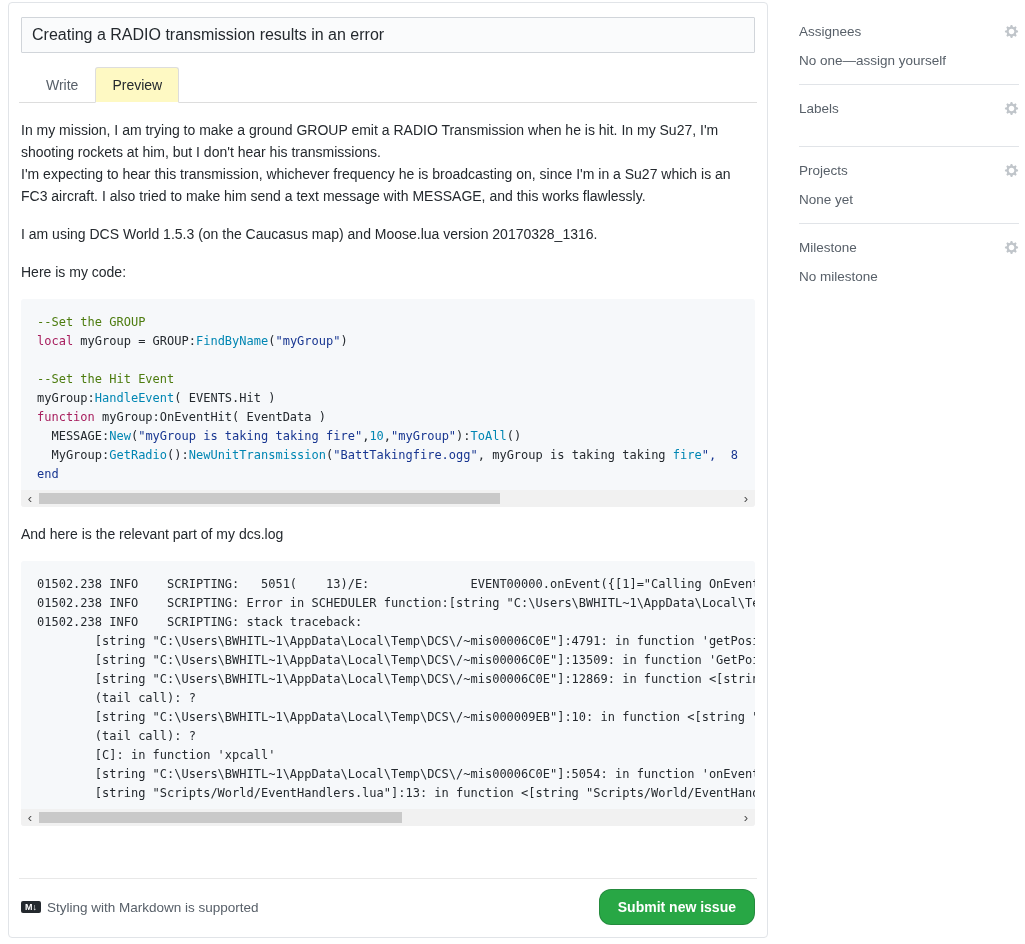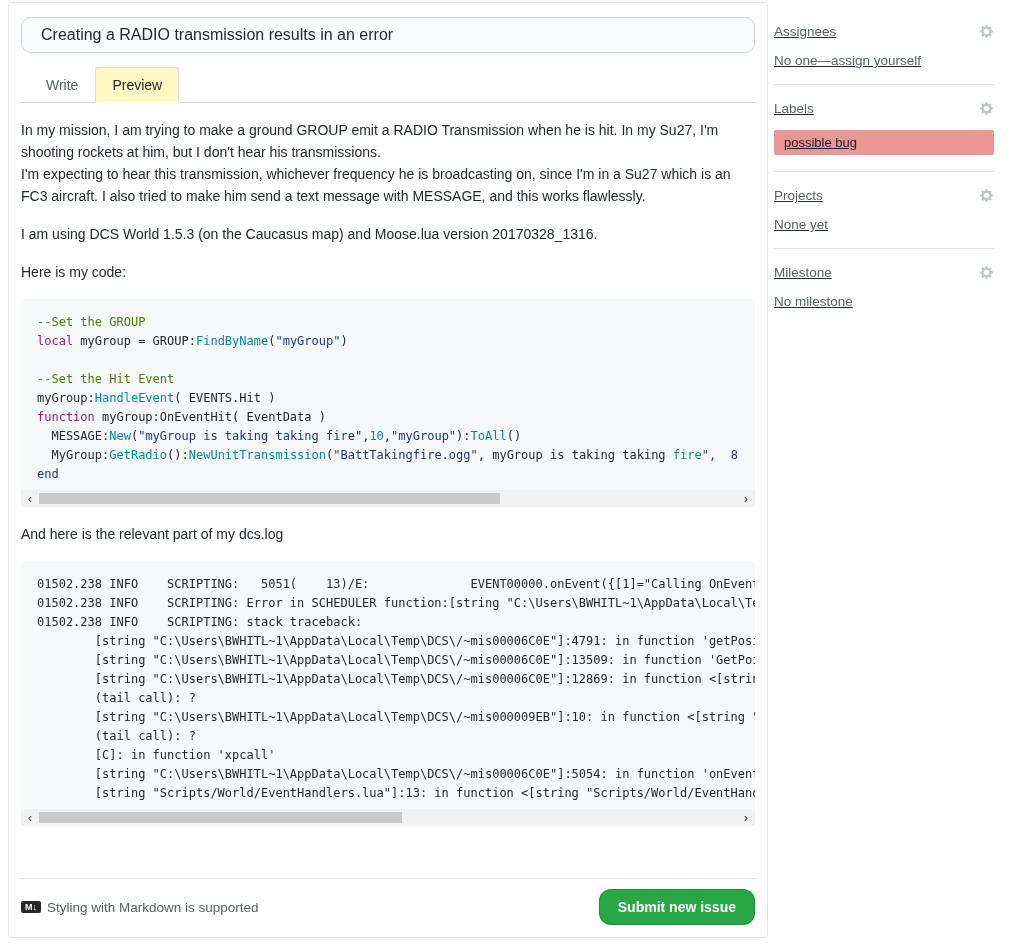--- a/index.html
+++ b/index.html
@@ -3,24 +3,24 @@
 <meta charset="utf-8">
 <style>
   * { margin:0; padding:0; box-sizing:border-box; }
   html,body { width:1025px; height:944px; background:#fff; overflow:hidden;
               font-family:"Liberation Sans", sans-serif; color:#24292e; }
   .page { display:flex; padding:2px 0 0 8px; }
 
   
   .form-box { width:760px; height:936px; border:1px solid #e1e4e8; border-radius:4px;
               background:#fff; display:flex; flex-direction:column; }
-  .title-input { margin:14px 12px 0 12px; height:36px; padding:0 19px;
+  .title-input { margin:14px 12px 0 12px; height:36px; padding:0 10px;
                  font-family:"Liberation Sans", sans-serif;
                  font-size:16px; color:#24292e; background:#fafbfc;
-                 border:1px solid #d1d5da; border-radius:10px; outline:none; }
+                 border:1px solid #d1d5da; border-radius:1px; outline:none; }
   .tabnav { margin:14px 10px 0 10px; border-bottom:1px solid #ddd;
             display:flex; align-items:flex-end; padding-left:10px; }
   .tab { font-size:14px; color:#586069; padding:9px 16px; cursor:pointer;
          border:1px solid transparent; margin-bottom:-1px; }
   .tab.active { color:#24292e; background:#fef9c3; border-color:#ddd;
                 border-bottom-color:#fff; border-radius:3px 3px 0 0; }
 
   .preview-body { padding:16px 12px 0 12px; font-size:14px; line-height:22px; }
   .preview-body p { margin-bottom:16px; }
 
@@ -45,21 +45,21 @@
   .form-footer { margin-top:auto; border-top:1px solid #e8e8e8; margin-left:10px; margin-right:10px;
                  padding:10px 2px 12px 2px; display:flex; align-items:center; }
   .md-note { display:flex; align-items:center; gap:6px; color:#586069; font-size:13.5px; }
   .md-badge { background:#24292e; color:#fff; font-size:9px; font-weight:bold;
               border-radius:2px; padding:1px 4px; letter-spacing:0; }
   .submit-btn { margin-left:auto; background:#28a745; color:#fff; font-weight:bold;
                 font-size:14px; border:1px solid rgba(27,31,35,0.2); border-radius:12px;
                 padding:9px 18px; cursor:pointer; font-family:"Liberation Sans",sans-serif; }
 
   
-  .sidebar { width:220px; margin-left:6px; padding-top:22px; font-size:13.5px;text-decoration:underline; }
+  .sidebar { width:220px; margin-left:31px; padding-top:22px; font-size:13.5px; }
   .sb-section { padding-bottom:16px; margin-bottom:16px; border-bottom:1px solid #e1e4e8; }
   .sb-section:last-child { border-bottom:none; }
   .sb-head { display:flex; align-items:center; color:#586069; margin-bottom:14px; }
   .sb-gear { margin-left:auto; width:15px; height:15px; fill:#c0c5ca; cursor:pointer; }
   .sb-content { color:#586069; }
   .label-chip { display:block; background:#e99695; color:#1b1f23; border-radius:2px;
                 padding:5px 10px; font-size:13px; margin-top:2px; }
 </style>
 </head>
 <body>
@@ -146,23 +146,20 @@
       <div class="sb-content"><span>No one—</span><span>assign yourself</span></div>
     </div>
 
     <div class="sb-section">
       <div class="sb-head">
         <span>Labels</span>
         <svg class="sb-gear" viewBox="0 0 14 16">
             <path d="M14 8.77v-1.6l-1.94-.64-.45-1.09.88-1.84-1.13-1.13-1.81.91-1.09-.45-.69-1.92h-1.6l-.63 1.94-1.11.45-1.84-.88-1.13 1.13.91 1.81-.45 1.09L0 7.23v1.59l1.94.64.45 1.09-.88 1.84 1.13 1.13 1.81-.91 1.09.45.69 1.92h1.59l.63-1.94 1.11-.45 1.84.88 1.13-1.13-.92-1.81.47-1.09L14 8.75v.02zM7 11c-1.66 0-3-1.34-3-3s1.34-3 3-3 3 1.34 3 3-1.34 3-3 3z"></path>
           </svg>
       </div>
-      <div class="sb-content">
-        <span class="label-chip">possible bug</span>
-      </div>
     </div>
 
     <div class="sb-section">
       <div class="sb-head">
         <span>Projects</span>
         <svg class="sb-gear" viewBox="0 0 14 16">
             <path d="M14 8.77v-1.6l-1.94-.64-.45-1.09.88-1.84-1.13-1.13-1.81.91-1.09-.45-.69-1.92h-1.6l-.63 1.94-1.11.45-1.84-.88-1.13 1.13.91 1.81-.45 1.09L0 7.23v1.59l1.94.64.45 1.09-.88 1.84 1.13 1.13 1.81-.91 1.09.45.69 1.92h1.59l.63-1.94 1.11-.45 1.84.88 1.13-1.13-.92-1.81.47-1.09L14 8.75v.02zM7 11c-1.66 0-3-1.34-3-3s1.34-3 3-3 3 1.34 3 3-1.34 3-3 3z"></path>
           </svg>
       </div>
       <div class="sb-content">None yet</div>

